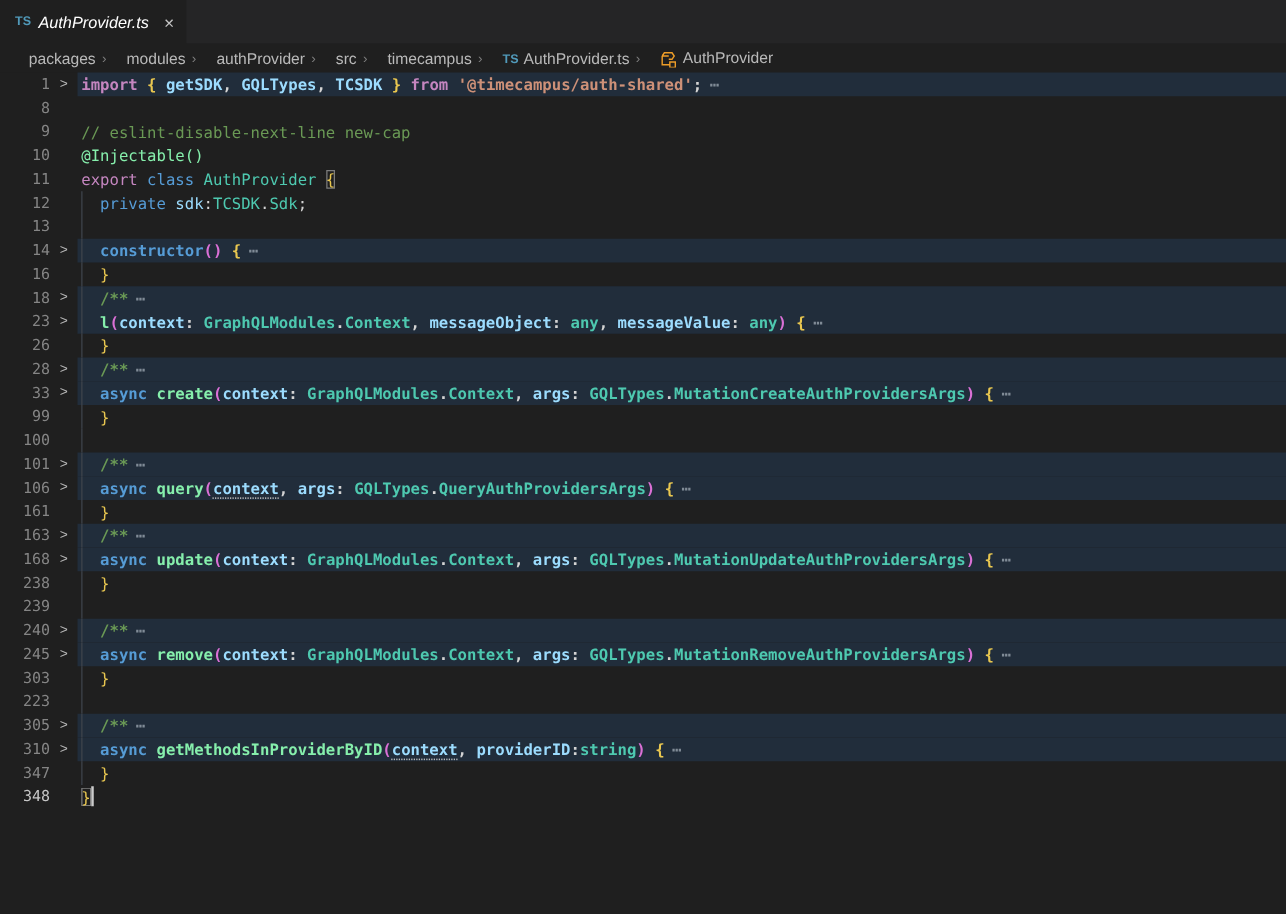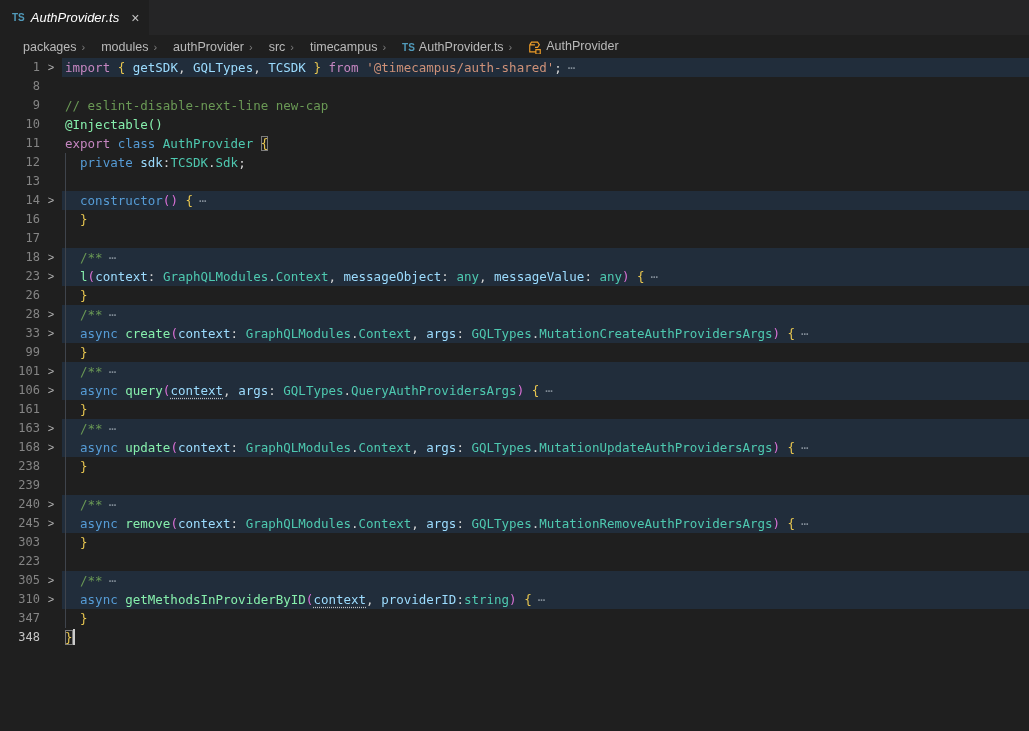--- a/index.html
+++ b/index.html
@@ -24,21 +24,21 @@
   
   .editor { position:relative; font-family:"DejaVu Sans Mono", monospace;
             font-size:12.5px; line-height:19px; }
   .line { display:flex; height:19px; white-space:pre; }
   .gutter { width:62px; flex:0 0 62px; display:flex; }
   .num { width:40px; text-align:right; color:#858585; font-size:12px; }
   .num.active { color:#c6c6c6; }
   .chev { width:22px; text-align:center; color:#b8b8b8; font-size:11px;
           font-family:"Liberation Sans",sans-serif; cursor:pointer; user-select:none; }
   .content { position:relative; flex:1; padding-left:3px; }
-  .line.hl .content { background:#212d3b; }
+  .line.hl .content { background:#212d3b;font-weight:bold; }
   .guide { position:absolute; left:3px; top:0; width:1px; height:19px; background:#3f444c; }
   .tok-kw   { color:#C586C0; }
   .tok-kw2  { color:#569CD6; }
   .tok-fn   { color:#86efac; }
   .tok-var  { color:#9CDCFE; }
   .tok-type { color:#4EC9B0; }
   .tok-str  { color:#CE9178; }
   .tok-cmt  { color:#6A9955; }
   .tok-fg   { color:#D4D4D4; }
   .tok-gold { color:#e9c750; }
@@ -84,27 +84,27 @@
   <div>
       <div class="line hl"><div class="gutter"><span class="num">1</span><span class="chev">&gt;</span></div><div class="content"><span class="tok-kw">import </span><span class="tok-gold">{ </span><span class="tok-var">getSDK</span><span class="tok-fg">, </span><span class="tok-var">GQLTypes</span><span class="tok-fg">, </span><span class="tok-var">TCSDK</span><span class="tok-gold"> }</span><span class="tok-fg"> </span><span class="tok-kw">from </span><span class="tok-str">'@timecampus/auth-shared'</span><span class="tok-fg">;</span><span class="ellipsis">⋯</span></div></div>
       <div class="line"><div class="gutter"><span class="num">8</span><span class="chev"></span></div><div class="content"></div></div>
       <div class="line"><div class="gutter"><span class="num">9</span><span class="chev"></span></div><div class="content"><span class="tok-cmt">// eslint-disable-next-line new-cap</span></div></div>
       <div class="line"><div class="gutter"><span class="num">10</span><span class="chev"></span></div><div class="content"><span class="tok-fn">@Injectable()</span></div></div>
       <div class="line"><div class="gutter"><span class="num">11</span><span class="chev"></span></div><div class="content"><span class="tok-kw">export </span><span class="tok-kw2">class </span><span class="tok-type">AuthProvider </span><span class="tok-goldm">{</span></div></div>
       <div class="line"><div class="gutter"><span class="num">12</span><span class="chev"></span></div><div class="content"><span class="guide"></span><span class="tok-fg">  </span><span class="tok-kw2">private </span><span class="tok-var">sdk</span><span class="tok-fg">:</span><span class="tok-type">TCSDK</span><span class="tok-fg">.</span><span class="tok-type">Sdk</span><span class="tok-fg">;</span></div></div>
       <div class="line"><div class="gutter"><span class="num">13</span><span class="chev"></span></div><div class="content"><span class="guide"></span></div></div>
       <div class="line hl"><div class="gutter"><span class="num">14</span><span class="chev">&gt;</span></div><div class="content"><span class="guide"></span><span class="tok-fg">  </span><span class="tok-kw2">constructor</span><span class="tok-paren">(</span><span class="tok-paren">)</span><span class="tok-fg"> </span><span class="tok-gold">{</span><span class="ellipsis">⋯</span></div></div>
       <div class="line"><div class="gutter"><span class="num">16</span><span class="chev"></span></div><div class="content"><span class="guide"></span><span class="tok-fg">  </span><span class="tok-gold">}</span></div></div>
-      <div class="line"><div class="gutter"><span class="num">17</span><span class="chev"></span></div><div class="content"><span class="guide"></span></div></div>
       <div class="line hl"><div class="gutter"><span class="num">18</span><span class="chev">&gt;</span></div><div class="content"><span class="guide"></span><span class="tok-fg">  </span><span class="tok-cmt">/**</span><span class="ellipsis">⋯</span></div></div>
       <div class="line hl"><div class="gutter"><span class="num">23</span><span class="chev">&gt;</span></div><div class="content"><span class="guide"></span><span class="tok-fg">  </span><span class="tok-fn">l</span><span class="tok-paren">(</span><span class="tok-var">context</span><span class="tok-fg">: </span><span class="tok-type">GraphQLModules</span><span class="tok-fg">.</span><span class="tok-type">Context</span><span class="tok-fg">, </span><span class="tok-var">messageObject</span><span class="tok-fg">: </span><span class="tok-type">any</span><span class="tok-fg">, </span><span class="tok-var">messageValue</span><span class="tok-fg">: </span><span class="tok-type">any</span><span class="tok-paren">)</span><span class="tok-fg"> </span><span class="tok-gold">{</span><span class="ellipsis">⋯</span></div></div>
       <div class="line"><div class="gutter"><span class="num">26</span><span class="chev"></span></div><div class="content"><span class="guide"></span><span class="tok-fg">  </span><span class="tok-gold">}</span></div></div>
       <div class="line hl"><div class="gutter"><span class="num">28</span><span class="chev">&gt;</span></div><div class="content"><span class="guide"></span><span class="tok-fg">  </span><span class="tok-cmt">/**</span><span class="ellipsis">⋯</span></div></div>
       <div class="line hl"><div class="gutter"><span class="num">33</span><span class="chev">&gt;</span></div><div class="content"><span class="guide"></span><span class="tok-fg">  </span><span class="tok-kw2">async </span><span class="tok-fn">create</span><span class="tok-paren">(</span><span class="tok-var">context</span><span class="tok-fg">: </span><span class="tok-type">GraphQLModules</span><span class="tok-fg">.</span><span class="tok-type">Context</span><span class="tok-fg">, </span><span class="tok-var">args</span><span class="tok-fg">: </span><span class="tok-type">GQLTypes</span><span class="tok-fg">.</span><span class="tok-type">MutationCreateAuthProvidersArgs</span><span class="tok-paren">)</span><span class="tok-fg"> </span><span class="tok-gold">{</span><span class="ellipsis">⋯</span></div></div>
       <div class="line"><div class="gutter"><span class="num">99</span><span class="chev"></span></div><div class="content"><span class="guide"></span><span class="tok-fg">  </span><span class="tok-gold">}</span></div></div>
+      <div class="line"><div class="gutter"><span class="num">100</span><span class="chev"></span></div><div class="content"><span class="guide"></span></div></div>
       <div class="line hl"><div class="gutter"><span class="num">101</span><span class="chev">&gt;</span></div><div class="content"><span class="guide"></span><span class="tok-fg">  </span><span class="tok-cmt">/**</span><span class="ellipsis">⋯</span></div></div>
       <div class="line hl"><div class="gutter"><span class="num">106</span><span class="chev">&gt;</span></div><div class="content"><span class="guide"></span><span class="tok-fg">  </span><span class="tok-kw2">async </span><span class="tok-fn">query</span><span class="tok-paren">(</span><span class="tok-hint">context</span><span class="tok-fg">, </span><span class="tok-var">args</span><span class="tok-fg">: </span><span class="tok-type">GQLTypes</span><span class="tok-fg">.</span><span class="tok-type">QueryAuthProvidersArgs</span><span class="tok-paren">)</span><span class="tok-fg"> </span><span class="tok-gold">{</span><span class="ellipsis">⋯</span></div></div>
       <div class="line"><div class="gutter"><span class="num">161</span><span class="chev"></span></div><div class="content"><span class="guide"></span><span class="tok-fg">  </span><span class="tok-gold">}</span></div></div>
       <div class="line hl"><div class="gutter"><span class="num">163</span><span class="chev">&gt;</span></div><div class="content"><span class="guide"></span><span class="tok-fg">  </span><span class="tok-cmt">/**</span><span class="ellipsis">⋯</span></div></div>
       <div class="line hl"><div class="gutter"><span class="num">168</span><span class="chev">&gt;</span></div><div class="content"><span class="guide"></span><span class="tok-fg">  </span><span class="tok-kw2">async </span><span class="tok-fn">update</span><span class="tok-paren">(</span><span class="tok-var">context</span><span class="tok-fg">: </span><span class="tok-type">GraphQLModules</span><span class="tok-fg">.</span><span class="tok-type">Context</span><span class="tok-fg">, </span><span class="tok-var">args</span><span class="tok-fg">: </span><span class="tok-type">GQLTypes</span><span class="tok-fg">.</span><span class="tok-type">MutationUpdateAuthProvidersArgs</span><span class="tok-paren">)</span><span class="tok-fg"> </span><span class="tok-gold">{</span><span class="ellipsis">⋯</span></div></div>
       <div class="line"><div class="gutter"><span class="num">238</span><span class="chev"></span></div><div class="content"><span class="guide"></span><span class="tok-fg">  </span><span class="tok-gold">}</span></div></div>
       <div class="line"><div class="gutter"><span class="num">239</span><span class="chev"></span></div><div class="content"><span class="guide"></span></div></div>
       <div class="line hl"><div class="gutter"><span class="num">240</span><span class="chev">&gt;</span></div><div class="content"><span class="guide"></span><span class="tok-fg">  </span><span class="tok-cmt">/**</span><span class="ellipsis">⋯</span></div></div>
       <div class="line hl"><div class="gutter"><span class="num">245</span><span class="chev">&gt;</span></div><div class="content"><span class="guide"></span><span class="tok-fg">  </span><span class="tok-kw2">async </span><span class="tok-fn">remove</span><span class="tok-paren">(</span><span class="tok-var">context</span><span class="tok-fg">: </span><span class="tok-type">GraphQLModules</span><span class="tok-fg">.</span><span class="tok-type">Context</span><span class="tok-fg">, </span><span class="tok-var">args</span><span class="tok-fg">: </span><span class="tok-type">GQLTypes</span><span class="tok-fg">.</span><span class="tok-type">MutationRemoveAuthProvidersArgs</span><span class="tok-paren">)</span><span class="tok-fg"> </span><span class="tok-gold">{</span><span class="ellipsis">⋯</span></div></div>
       <div class="line"><div class="gutter"><span class="num">303</span><span class="chev"></span></div><div class="content"><span class="guide"></span><span class="tok-fg">  </span><span class="tok-gold">}</span></div></div>

